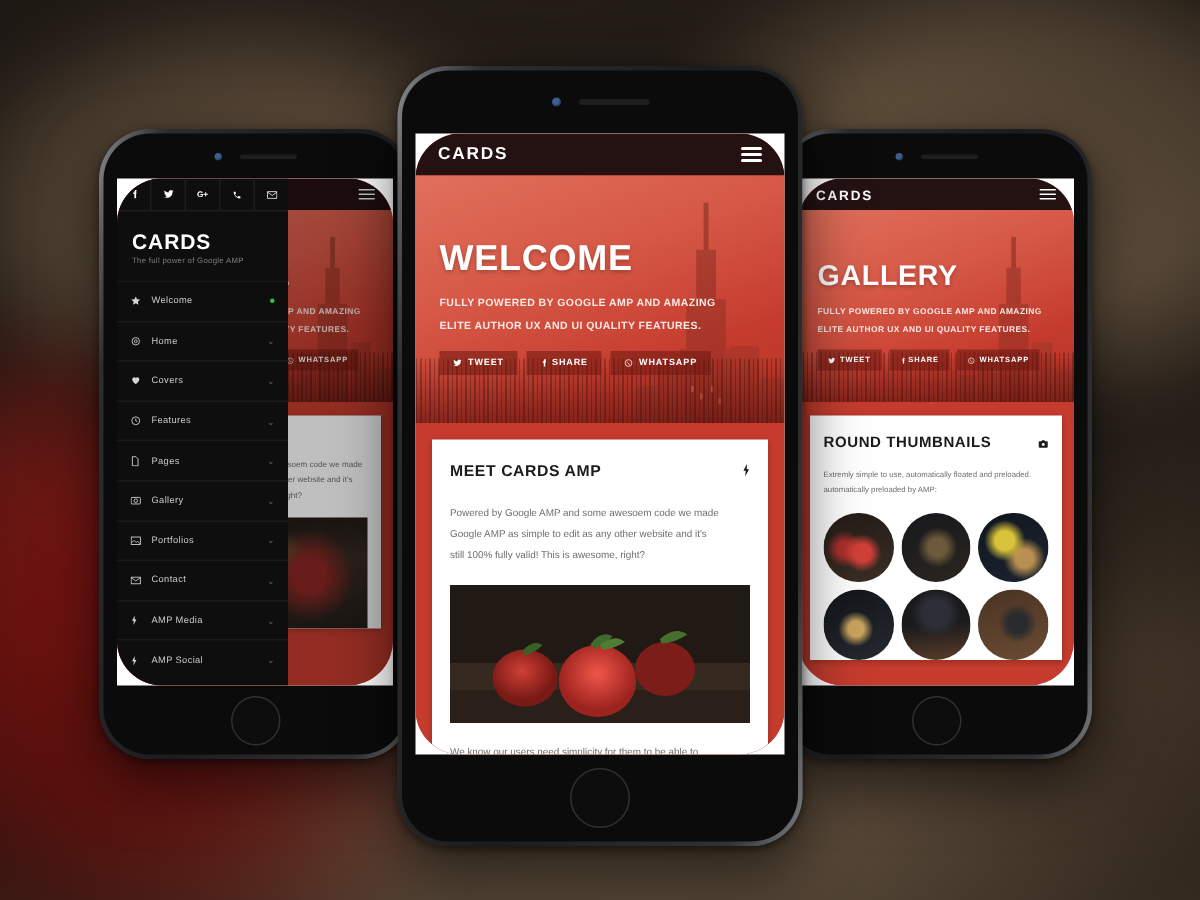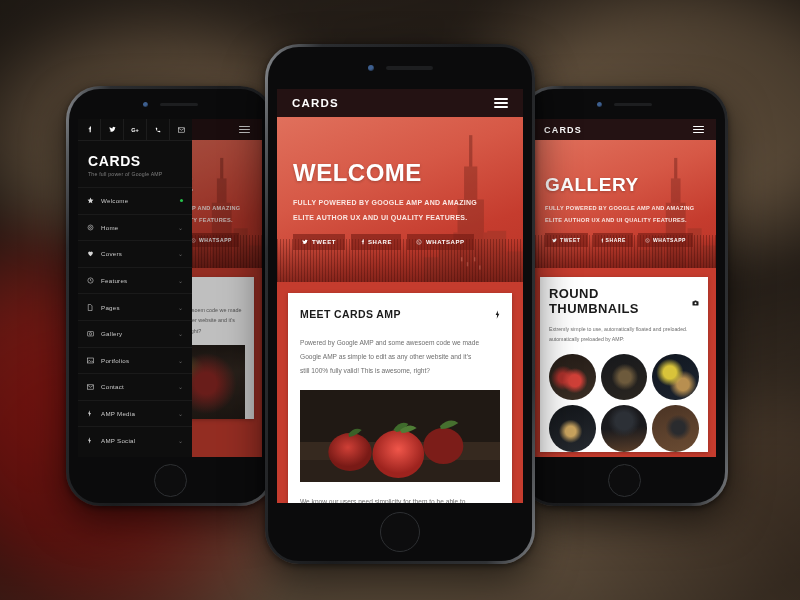--- a/index.html
+++ b/index.html
@@ -83,21 +83,21 @@
   #phone-center{ left: 265px; top: 44px;  width: 270px; height: 520px; z-index: 5; }
 
   #phone-left .phone-top, #phone-right .phone-top { height: 30px; }
   #phone-left .phone-bottom, #phone-right .phone-bottom { height: 46px; }
   #phone-left .home-btn, #phone-right .home-btn { width: 33px; height: 33px; }
   #phone-center .phone-top { height: 42px; }
   #phone-center .phone-bottom { height: 58px; }
   #phone-center .home-btn { width: 40px; height: 40px; }
 
   
-  .app { width: 100%; height: 100%; background: #ef4444; overflow: hidden; position: relative; }
+  .app { width: 100%; height: 100%; background: #ef4444; overflow: hidden; position: relative; border-radius: 30px; }
 
   .topbar {
     background: #241213;
     display: flex; align-items: center; justify-content: space-between;
     padding: 0 12px;
     flex: none;
   }
   .topbar-title { color: #fff; font-weight: bold; letter-spacing: 1.2px; }
   .burger { display: flex; flex-direction: column; justify-content: space-between; }
   .burger span { display: block; background: #fff; border-radius: 1px; }
@@ -460,21 +460,21 @@
                   </svg>
                 <span>WHATSAPP</span>
               </div>
             </div>
           </div>
         </div>
 
         <div class="cardwrap" style="padding:9px 8px 0;height:100%;">
           <div class="card" style="padding:9px 9px 0;">
             <div class="card-head">
-              <span class="card-title" style="font-size:13px;">ROUND THUMBNAILS</span>
+              <span class="card-title" style="font-size:10px;">ROUND THUMBNAILS</span>
               <span>
                 <svg width="7" height="6" viewBox="0 0 24 22" fill="#1b1b1b">
                     <path d="M9 2h6l1.5 2.5H21a2 2 0 012 2V18a2 2 0 01-2 2H3a2 2 0 01-2-2V6.5a2 2 0 012-2h4.5z"></path>
                     <circle cx="12" cy="12" r="3.6" fill="#fff"></circle>
                   </svg>
               </span>
             </div>
             <div class="card-p" style="font-size:5.2px;margin-top:9px;line-height:1.9;">Extremly simple to use, automatically floated and preloaded.</div>
             <div class="card-p" style="font-size:5.2px;line-height:1.9;">automatically preloaded by AMP:</div>
             <div class="thumbs" style="gap:5px;margin-top:9px;">

